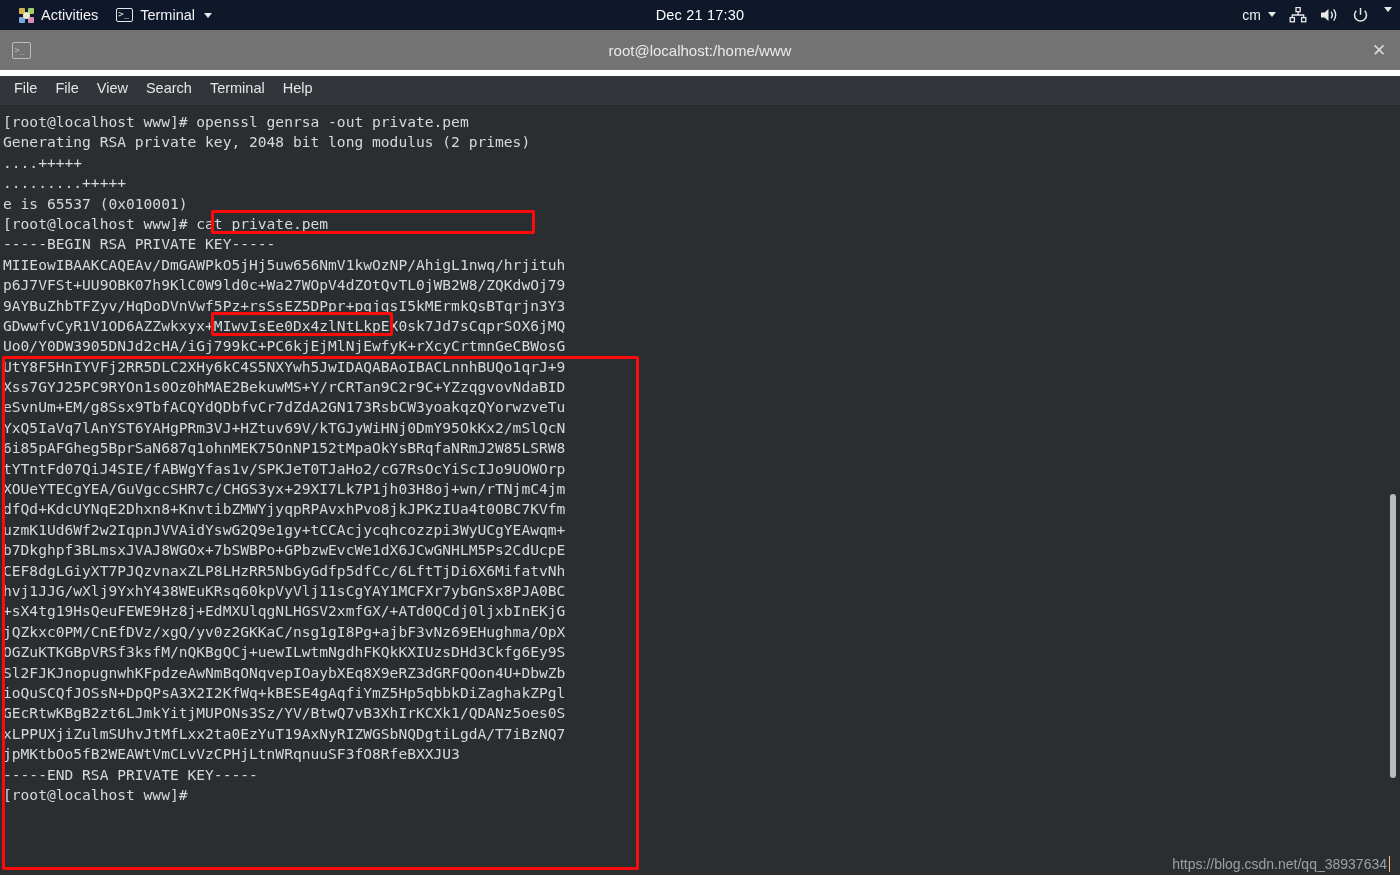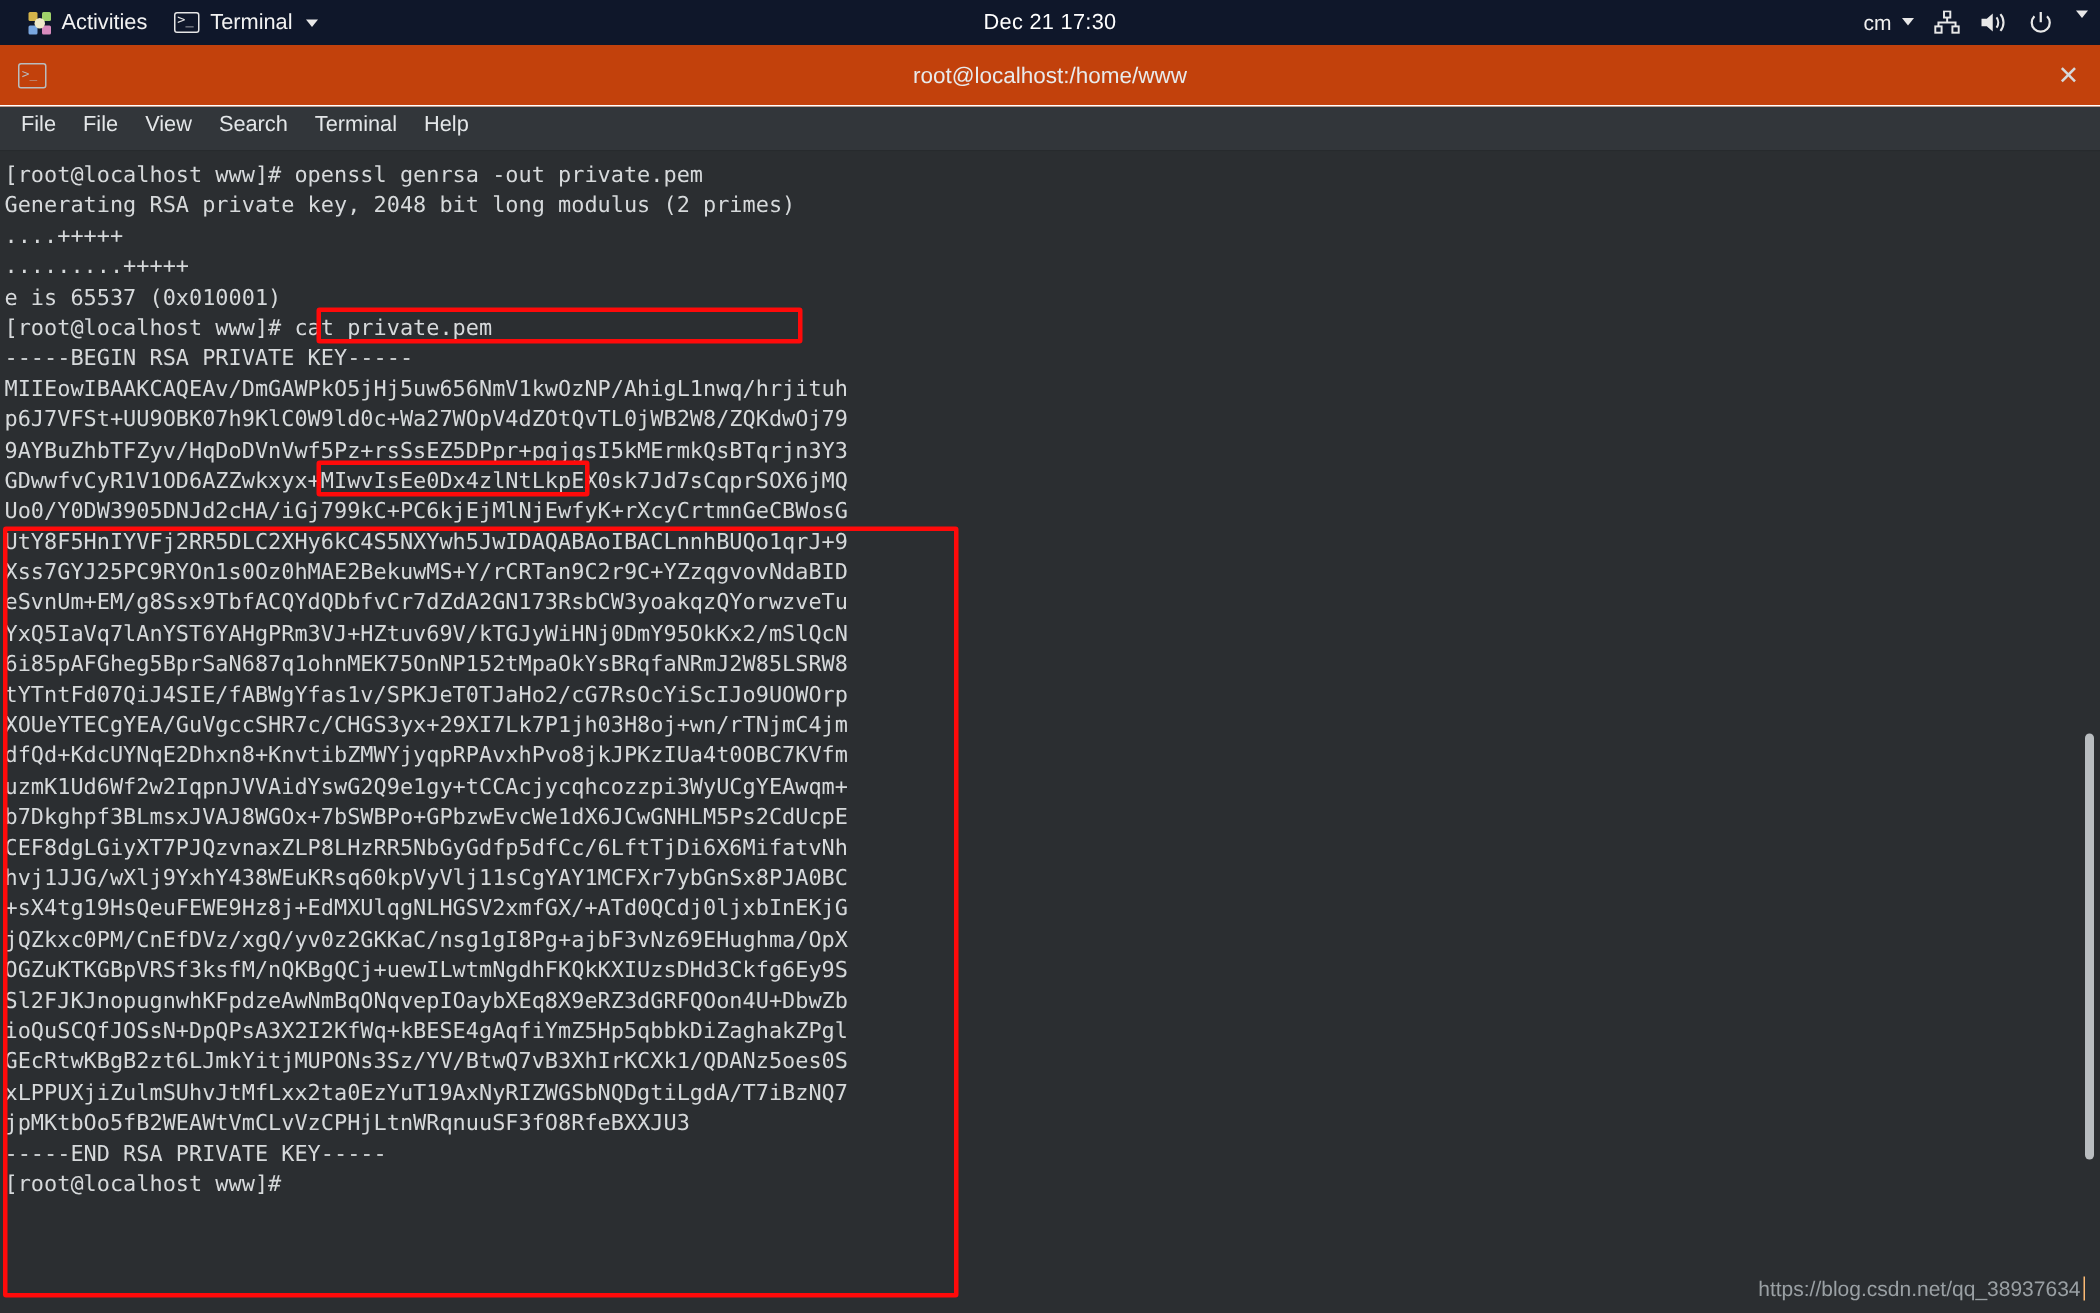--- a/index.html
+++ b/index.html
@@ -108,22 +108,22 @@
   
   .window {
     position: absolute;
     top: 30px; left: 0;
     width: 1400px;
     height: 845px;
     background: #2b2e31;
   }
   .titlebar {
     height: 40px;
-    background: #c2410c;
-    border-bottom: 1px solid #ffffff;
+    background: #737373;
+    border-bottom: 6px solid #ffffff;
     position: relative;
     display: flex;
     align-items: center;
   }
   .titlebar-icon {
     margin-left: 12px;
     width: 19px; height: 17px;
     border: 1.5px solid #b9bdc0;
     border-radius: 2px;
     box-sizing: border-box;

